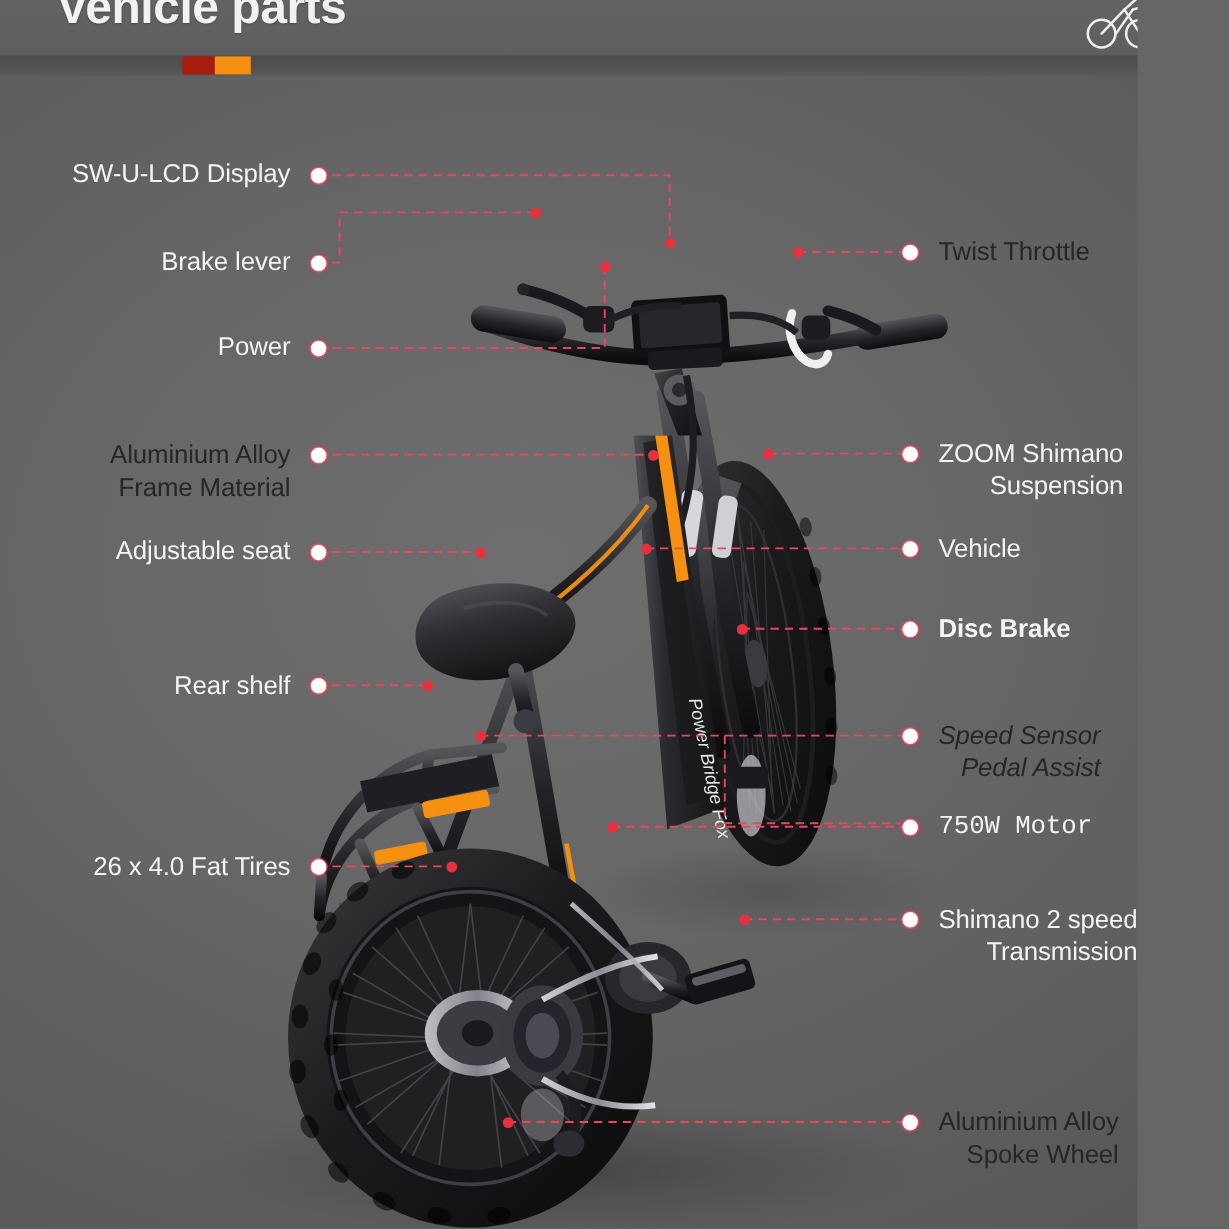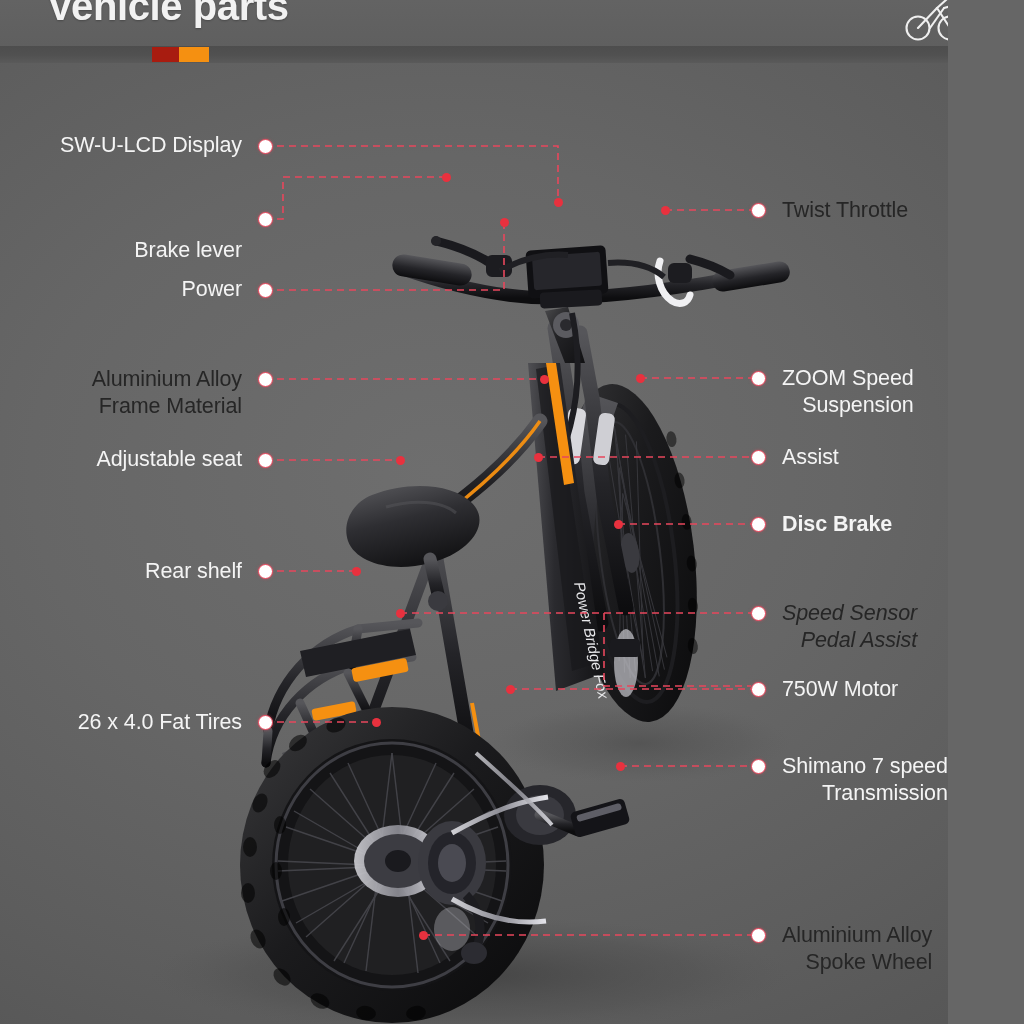--- a/index.html
+++ b/index.html
@@ -354,21 +354,21 @@
           <path d="M620,766 L751,766"></path>
           <path d="M423,935 L751,935"></path>
         </g>
     </svg>
     <div id="callout-nodes">
         <div class="endpoint" style="left: 553.5px; top: 197.5px; background: rgb(232, 49, 62);"></div>
         <div class="dot" style="left: 258px; top: 139px; border-color: rgb(232, 71, 92);"></div>
         <div class="label light left" style="top: 132px; left: 46px; width: 196px;">SW-U-LCD Display</div>
         <div class="endpoint" style="left: 441.5px; top: 172.5px; background: rgb(232, 49, 62);"></div>
         <div class="dot" style="left: 258px; top: 212px; border-color: rgb(232, 71, 92);"></div>
-        <div class="label light left" style="top: 205px; left: 46px; width: 196px; margin-top: 32px;">Brake lever</div>
+        <div class="label light left" style="top: 205px; left: 46px; width: 196px;">Brake lever</div>
         <div class="endpoint" style="left: 499.5px; top: 217.5px; background: rgb(232, 49, 62);"></div>
         <div class="dot" style="left: 258px; top: 283px; border-color: rgb(232, 71, 92);"></div>
         <div class="label light left" style="top: 276px; left: 46px; width: 196px;">Power</div>
         <div class="endpoint" style="left: 539.5px; top: 374.5px; background: rgb(232, 49, 62);"></div>
         <div class="dot" style="left: 258px; top: 372px; border-color: rgb(232, 71, 92);"></div>
         <div class="label dark left" style="top: 366px; left: 22px; width: 220px;">Aluminium Alloy
 Frame Material</div>
         <div class="endpoint" style="left: 395.5px; top: 455.5px; background: rgb(232, 49, 62);"></div>
         <div class="dot" style="left: 258px; top: 453px; border-color: rgb(232, 71, 92);"></div>
         <div class="label light left" style="top: 446px; left: 46px; width: 196px;">Adjustable seat</div>
@@ -376,38 +376,38 @@
         <div class="dot" style="left: 258px; top: 564px; border-color: rgb(232, 71, 92);"></div>
         <div class="label light left" style="top: 558px; left: 46px; width: 196px;">Rear shelf</div>
         <div class="endpoint" style="left: 371.5px; top: 717.5px; background: rgb(232, 49, 62);"></div>
         <div class="dot" style="left: 258px; top: 715px; border-color: rgb(232, 71, 92);"></div>
         <div class="label light left" style="top: 709px; left: 22px; width: 220px;">26 x 4.0 Fat Tires</div>
         <div class="endpoint" style="left: 660.5px; top: 205.5px; background: rgb(232, 49, 62);"></div>
         <div class="dot" style="left: 751px; top: 203px; border-color: rgb(232, 71, 92);"></div>
         <div class="label dark right" style="top: 197px; left: 782px;">Twist Throttle</div>
         <div class="endpoint" style="left: 635.5px; top: 373.5px; background: rgb(232, 49, 62);"></div>
         <div class="dot" style="left: 751px; top: 371px; border-color: rgb(232, 71, 92);"></div>
-        <div class="label light right" style="top: 365px; left: 782px;">ZOOM Speed
+        <div class="label light right" style="top: 365px; left: 782px;">ZOOM Shimano
 Suspension</div>
         <div class="endpoint" style="left: 533.5px; top: 452.5px; background: rgb(232, 49, 62);"></div>
         <div class="dot" style="left: 751px; top: 450px; border-color: rgb(232, 71, 92);"></div>
-        <div class="label light right" style="top: 444px; left: 782px;">Assist</div>
+        <div class="label light right" style="top: 444px; left: 782px;">Vehicle</div>
         <div class="endpoint" style="left: 613.5px; top: 519.5px; background: rgb(232, 49, 62);"></div>
         <div class="dot" style="left: 751px; top: 517px; border-color: rgb(232, 71, 92);"></div>
         <div class="label light right" style="top: 511px; left: 782px; font-weight: bold;">Disc Brake</div>
         <div class="endpoint" style="left: 395.5px; top: 608.5px; background: rgb(232, 49, 62);"></div>
         <div class="dot" style="left: 751px; top: 606px; border-color: rgb(232, 71, 92);"></div>
         <div class="label dark right" style="top: 600px; left: 782px; font-style: italic;">Speed Sensor
 Pedal Assist</div>
         <div class="endpoint" style="left: 505.5px; top: 684.5px; background: rgb(232, 49, 62);"></div>
         <div class="dot" style="left: 751px; top: 682px; border-color: rgb(232, 71, 92);"></div>
-        <div class="label light right" style="top: 676px; left: 782px;">750W Motor</div>
+        <div class="label light right" style="top: 676px; left: 782px; font-family: Liberation Mono, monospace;">750W Motor</div>
         <div class="endpoint" style="left: 615.5px; top: 761.5px; background: rgb(232, 49, 62);"></div>
         <div class="dot" style="left: 751px; top: 759px; border-color: rgb(232, 71, 92);"></div>
-        <div class="label light right" style="top: 753px; left: 782px;">Shimano 7 speed
+        <div class="label light right" style="top: 753px; left: 782px;">Shimano 2 speed
 Transmission</div>
         <div class="endpoint" style="left: 418.5px; top: 930.5px; background: rgb(232, 49, 62);"></div>
         <div class="dot" style="left: 751px; top: 928px; border-color: rgb(232, 71, 92);"></div>
         <div class="label dark right" style="top: 922px; left: 782px;">Aluminium Alloy
 Spoke Wheel</div>
       </div>
   </div>
 
 </div>
 

